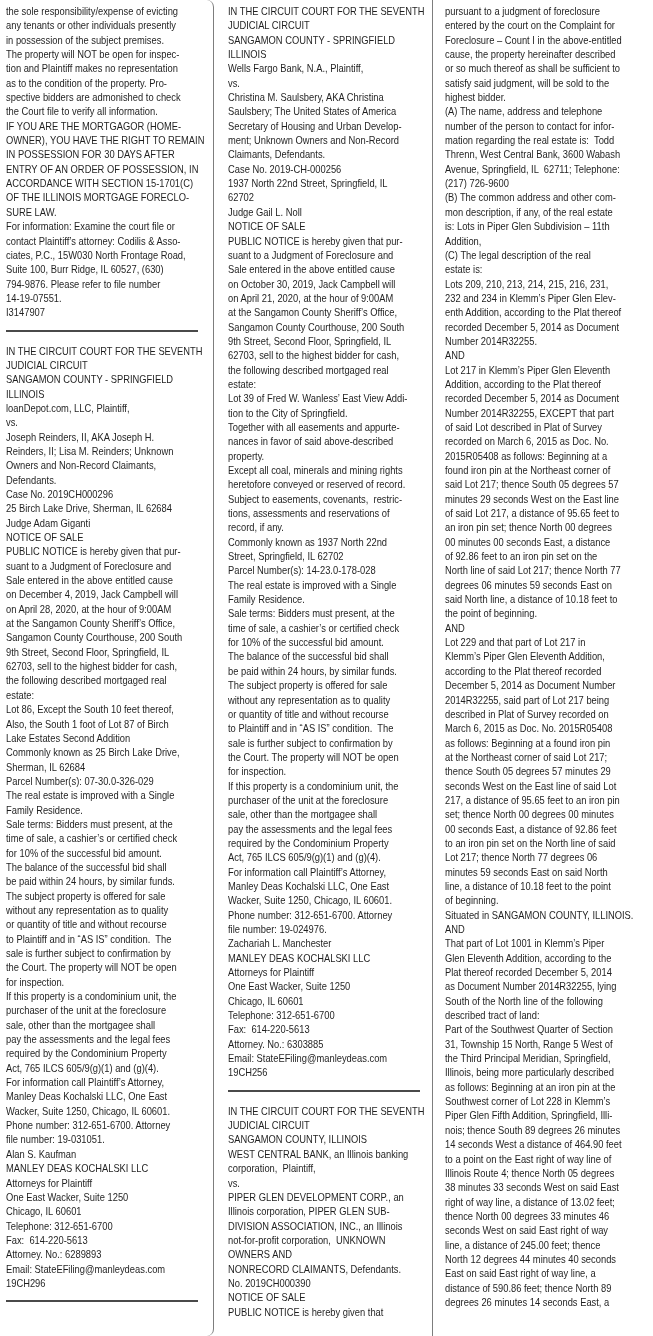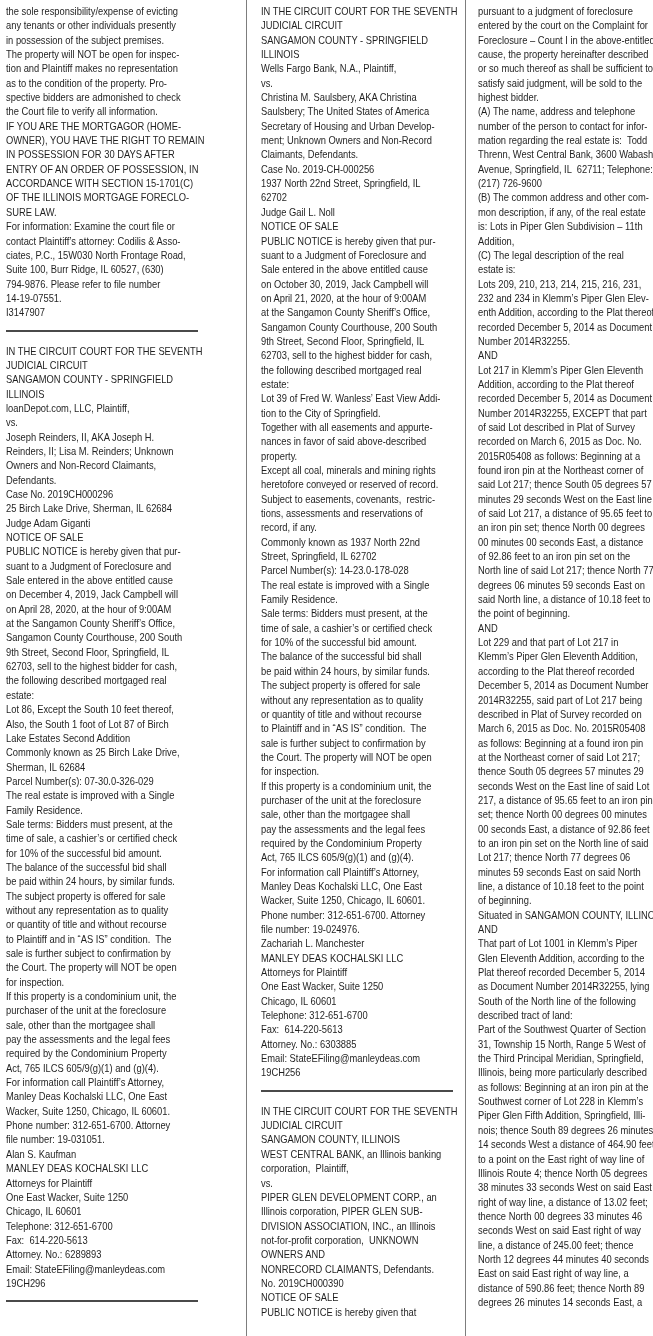--- a/index.html
+++ b/index.html
@@ -10,21 +10,21 @@
   html,body{margin:0;padding:0;background:var(--bg);}
   .page{
     position:relative;
     width:653px;height:1336px;
     background:var(--bg);
     display:flex;
     overflow:hidden;
     font-family:"Liberation Sans",sans-serif;
   }
   .col{box-sizing:border-box;padding-top:4px;}
-  .col1{width:247px;padding-left:6px;padding-right:7px;border-right:1px solid var(--divider);}
+  .col1{width:214px;padding-left:6px;padding-right:7px;border-right:1px solid var(--divider);border-radius:7px;}
   .col2{width:219px;padding-left:14px;padding-right:4px;border-right:1px solid var(--divider);}
   .col3{width:220px;padding-left:12px;}
   .line{
     font-size:11px;
     line-height:14.35px;
     height:14.35px;
     color:var(--text);
     white-space:pre;
     transform:scaleX(0.85);
     transform-origin:0 50%;

